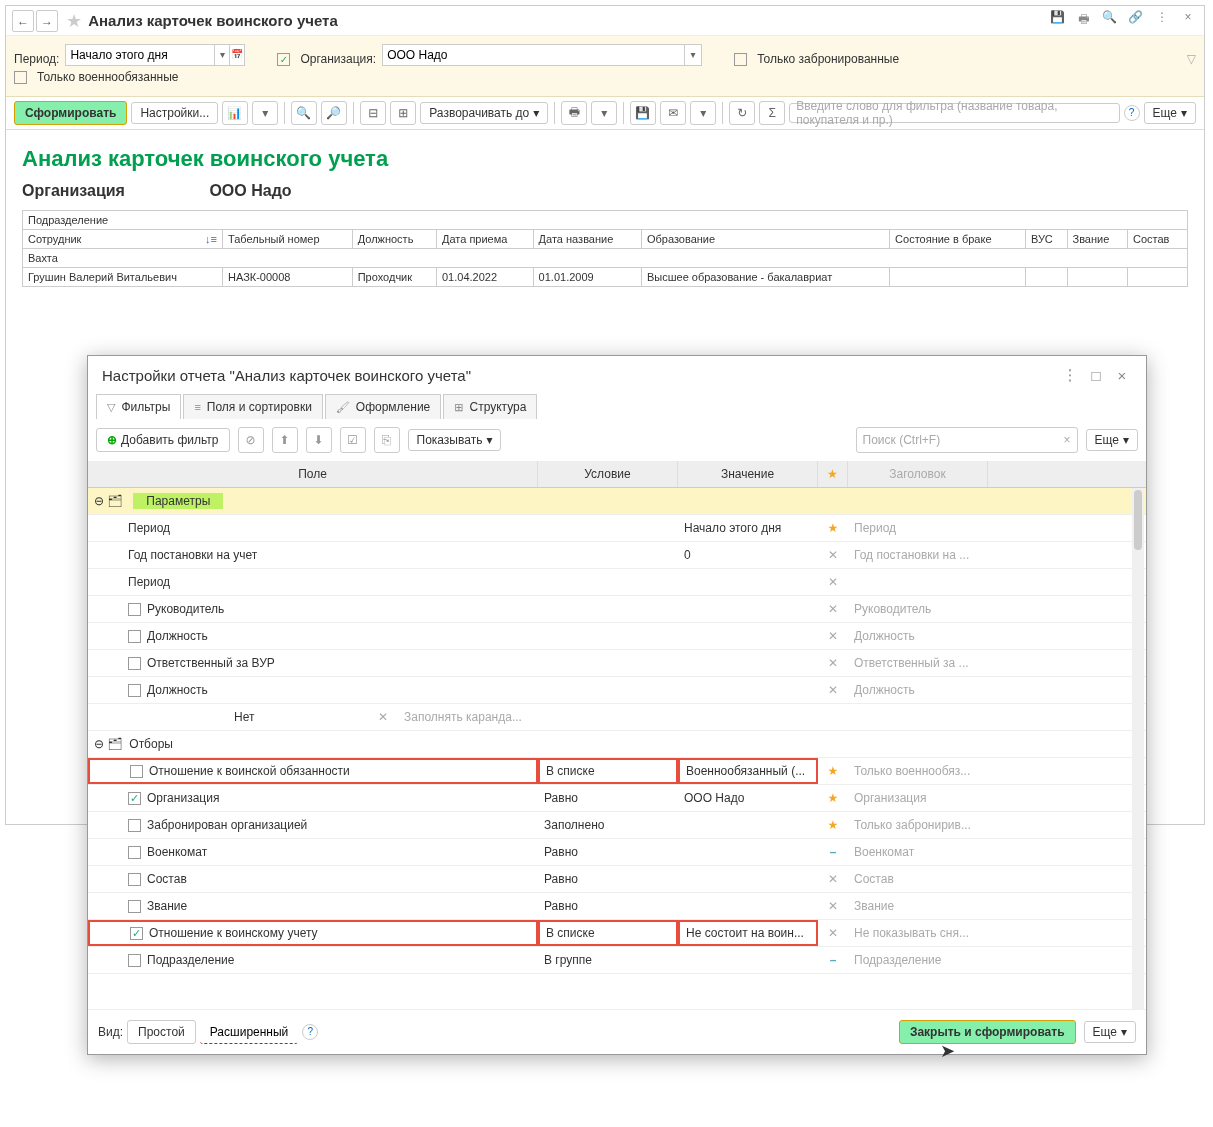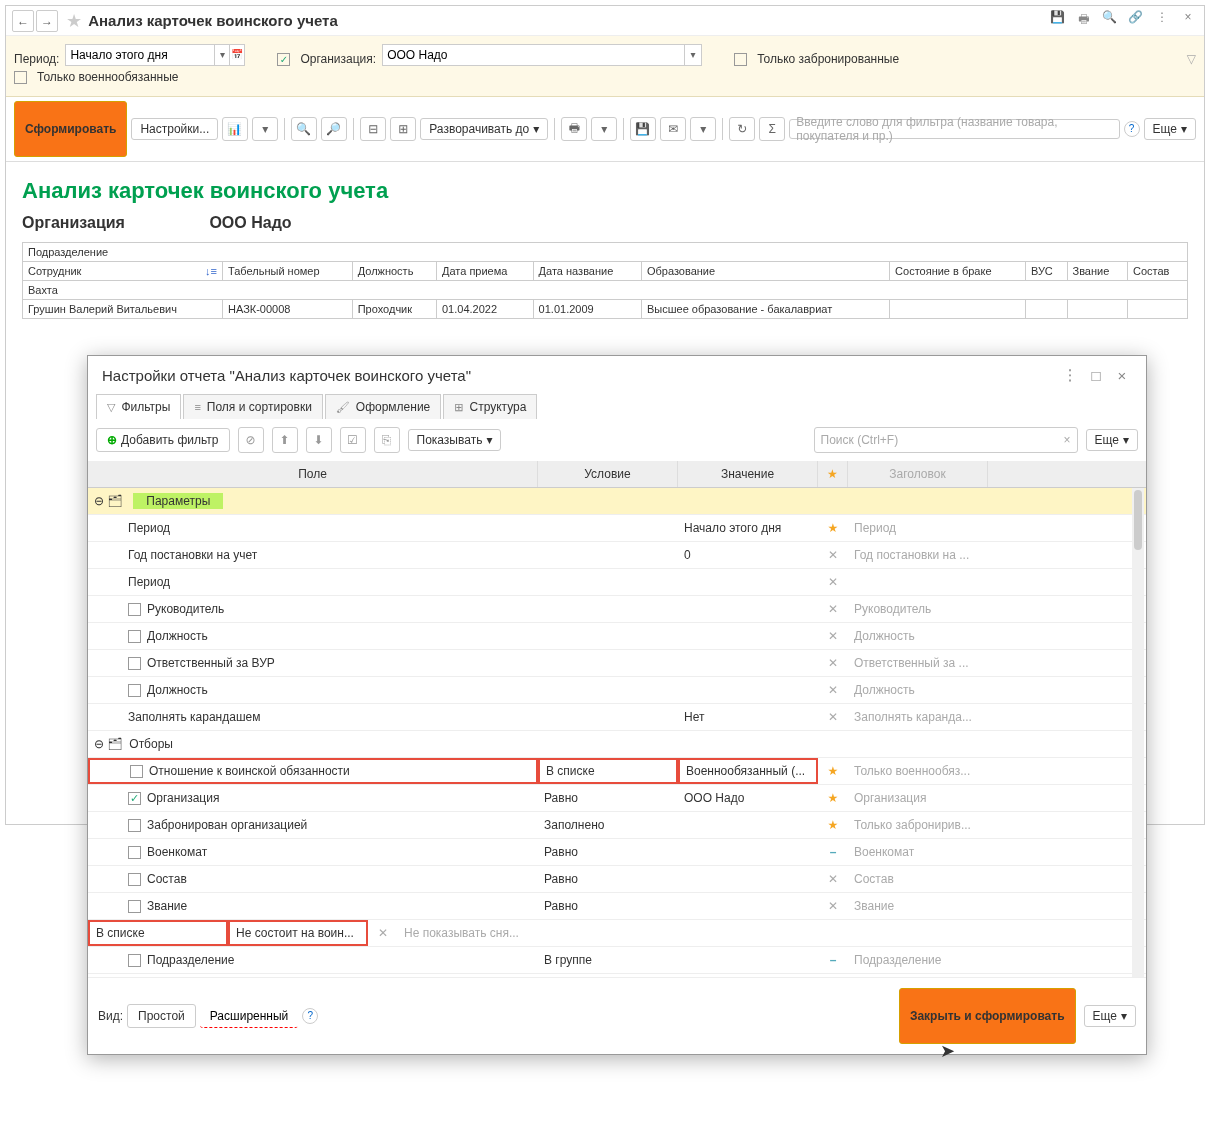--- a/index.html
+++ b/index.html
@@ -12,21 +12,21 @@
 .titleicons{display:flex;gap:6px;color:#888;}
 .titleicons span{width:20px;text-align:center;cursor:pointer;}
 .filterbar{background:#fef9e7;padding:8px;border-bottom:1px solid #e5dcb8;}
 .frow{display:flex;align-items:flex-end;gap:6px;margin-bottom:4px;}
 .lbl{font-size:12px;}
 .inputbox{border:1px solid #ccc;background:#fff;height:22px;display:flex;align-items:center;position:relative;}
 .inputbox input{border:none;outline:none;padding:0 4px;width:100%;font-size:12px;background:transparent;}
 .dd{width:18px;border-left:1px solid #ccc;text-align:center;color:#666;cursor:pointer;font-size:10px;line-height:20px;}
 .chk{width:13px;height:13px;border:1px solid #999;display:inline-flex;align-items:center;justify-content:center;font-size:10px;color:#2a7;margin-right:4px;}
 .toolbar{display:flex;align-items:center;gap:4px;padding:4px 8px;border-bottom:1px solid #ddd;flex-wrap:wrap;}
-.ybtn{background:#f97316;border:1px solid #d5a000;padding:20px 10px;font-weight:bold;border-radius:3px;cursor:pointer;}
+.ybtn{background:#86efac;border:1px solid #d5a000;padding:4px 10px;font-weight:bold;border-radius:3px;cursor:pointer;}
 .sbtn{border:1px solid #ccc;background:#fff;padding:3px 8px;border-radius:3px;cursor:pointer;display:inline-flex;align-items:center;gap:4px;color:#333;}
 .ibtn{width:26px;height:24px;border:1px solid #ccc;background:#fff;display:inline-flex;align-items:center;justify-content:center;border-radius:3px;cursor:pointer;color:#666;}
 .sep{width:1px;height:22px;background:#ccc;margin:0 2px;}
 .searchfield{flex:1;border:1px solid #ccc;height:20px;padding:0 6px;color:#aaa;display:flex;align-items:center;border-radius:3px;}
 .report{padding:8px 16px;overflow:auto;position:relative;}
 .rtitle{color:#00a050;font-size:22px;font-weight:bold;margin:8px 0;}
 .org{font-size:16px;font-weight:bold;margin:10px 0;}
 .orgval{display:inline-block;margin-left:80px;}
 .rtable{width:100%;border-collapse:collapse;font-size:11px;}
 .rtable th,.rtable td{border:1px solid #ccc;padding:3px 5px;text-align:left;vertical-align:top;}
@@ -37,21 +37,21 @@
 .mtitle-txt{flex:1;}
 .micon{width:20px;color:#888;cursor:pointer;text-align:center;margin-left:6px;}
 .tabs{display:flex;padding:0 8px;gap:2px;}
 .tab{border:1px solid #ccc;border-bottom:none;padding:5px 10px;display:flex;align-items:center;gap:6px;cursor:pointer;background:#f5f5f5;}
 .tab.active{background:#fff;}
 .tabicon{color:#888;font-size:11px;}
 .tbar2{display:flex;align-items:center;gap:8px;padding:8px;}
 .addbtn{border:1px solid #ccc;padding:4px 10px;border-radius:3px;cursor:pointer;display:flex;align-items:center;gap:4px;}
 .plus{color:#0a0;font-weight:bold;}
 .round{width:26px;height:26px;border:1px solid #ccc;border-radius:3px;display:flex;align-items:center;justify-content:center;color:#999;}
-.searchbox{width:264px;border:1px solid #ccc;height:26px;padding:0 6px;color:#aaa;display:flex;align-items:center;border-radius:3px;margin-left:auto;}
+.searchbox{width:222px;border:1px solid #ccc;height:26px;padding:0 6px;color:#aaa;display:flex;align-items:center;border-radius:3px;margin-left:auto;}
 .gridhead{display:flex;background:#eee;border-bottom:1px solid #ccc;font-size:12px;}
 .gridhead>div{padding:6px;border-right:1px solid #ddd;text-align:center;}
 .c1{width:450px;}
 .c2{width:140px;}
 .c3{width:140px;}
 .c4{width:30px;text-align:center;}
 .c5{width:140px;color:#aaa;}
 .gridbody{overflow-y:auto;flex:1;position:relative;}
 .grow{display:flex;border-bottom:1px solid #eee;align-items:center;min-height:27px;}
 .grow>div{padding:4px 6px;}
@@ -290,21 +290,20 @@
         <div class="c5">Ответственный за ...</div>
       </div>
       <div class="grow">
         <div class="c1 indent"><span class="chk2"></span>Должность</div>
         <div class="c2"></div>
         <div class="c3"></div>
         <div class="c4"><span class="xico">✕</span></div>
         <div class="c5">Должность</div>
       </div>
       <div class="grow">
-        <div class="c1 indent">Заполнять карандашем</div>
         <div class="c2"></div>
         <div class="c3">Нет</div>
         <div class="c4"><span class="xico">✕</span></div>
         <div class="c5">Заполнять каранда...</div>
       </div>
       <div class="grow">
         <div class="c1 pheader" style="padding-left:6px">⊖ 🗂 &nbsp;Отборы</div>
         <div class="c2"></div>
         <div class="c3"></div>
         <div class="c4"></div>
@@ -346,20 +345,21 @@
         <div class="c5">Состав</div>
       </div>
       <div class="grow">
         <div class="c1 indent"><span class="chk2"></span>Звание</div>
         <div class="c2">Равно</div>
         <div class="c3"></div>
         <div class="c4"><span class="xico">✕</span></div>
         <div class="c5">Звание</div>
       </div>
       <div class="grow">
+        <div class="c1 indent redbox"><span class="chk2 on"></span>Отношение к воинскому учету</div>
         <div class="c2 redbox">В списке</div>
         <div class="c3 redbox">Не состоит на воин...</div>
         <div class="c4"><span class="xico">✕</span></div>
         <div class="c5">Не показывать сня...</div>
       </div>
       <div class="grow">
         <div class="c1 indent"><span class="chk2"></span>Подразделение</div>
         <div class="c2">В группе</div>
         <div class="c3"></div>
         <div class="c4"><span class="dashico">–</span></div>

